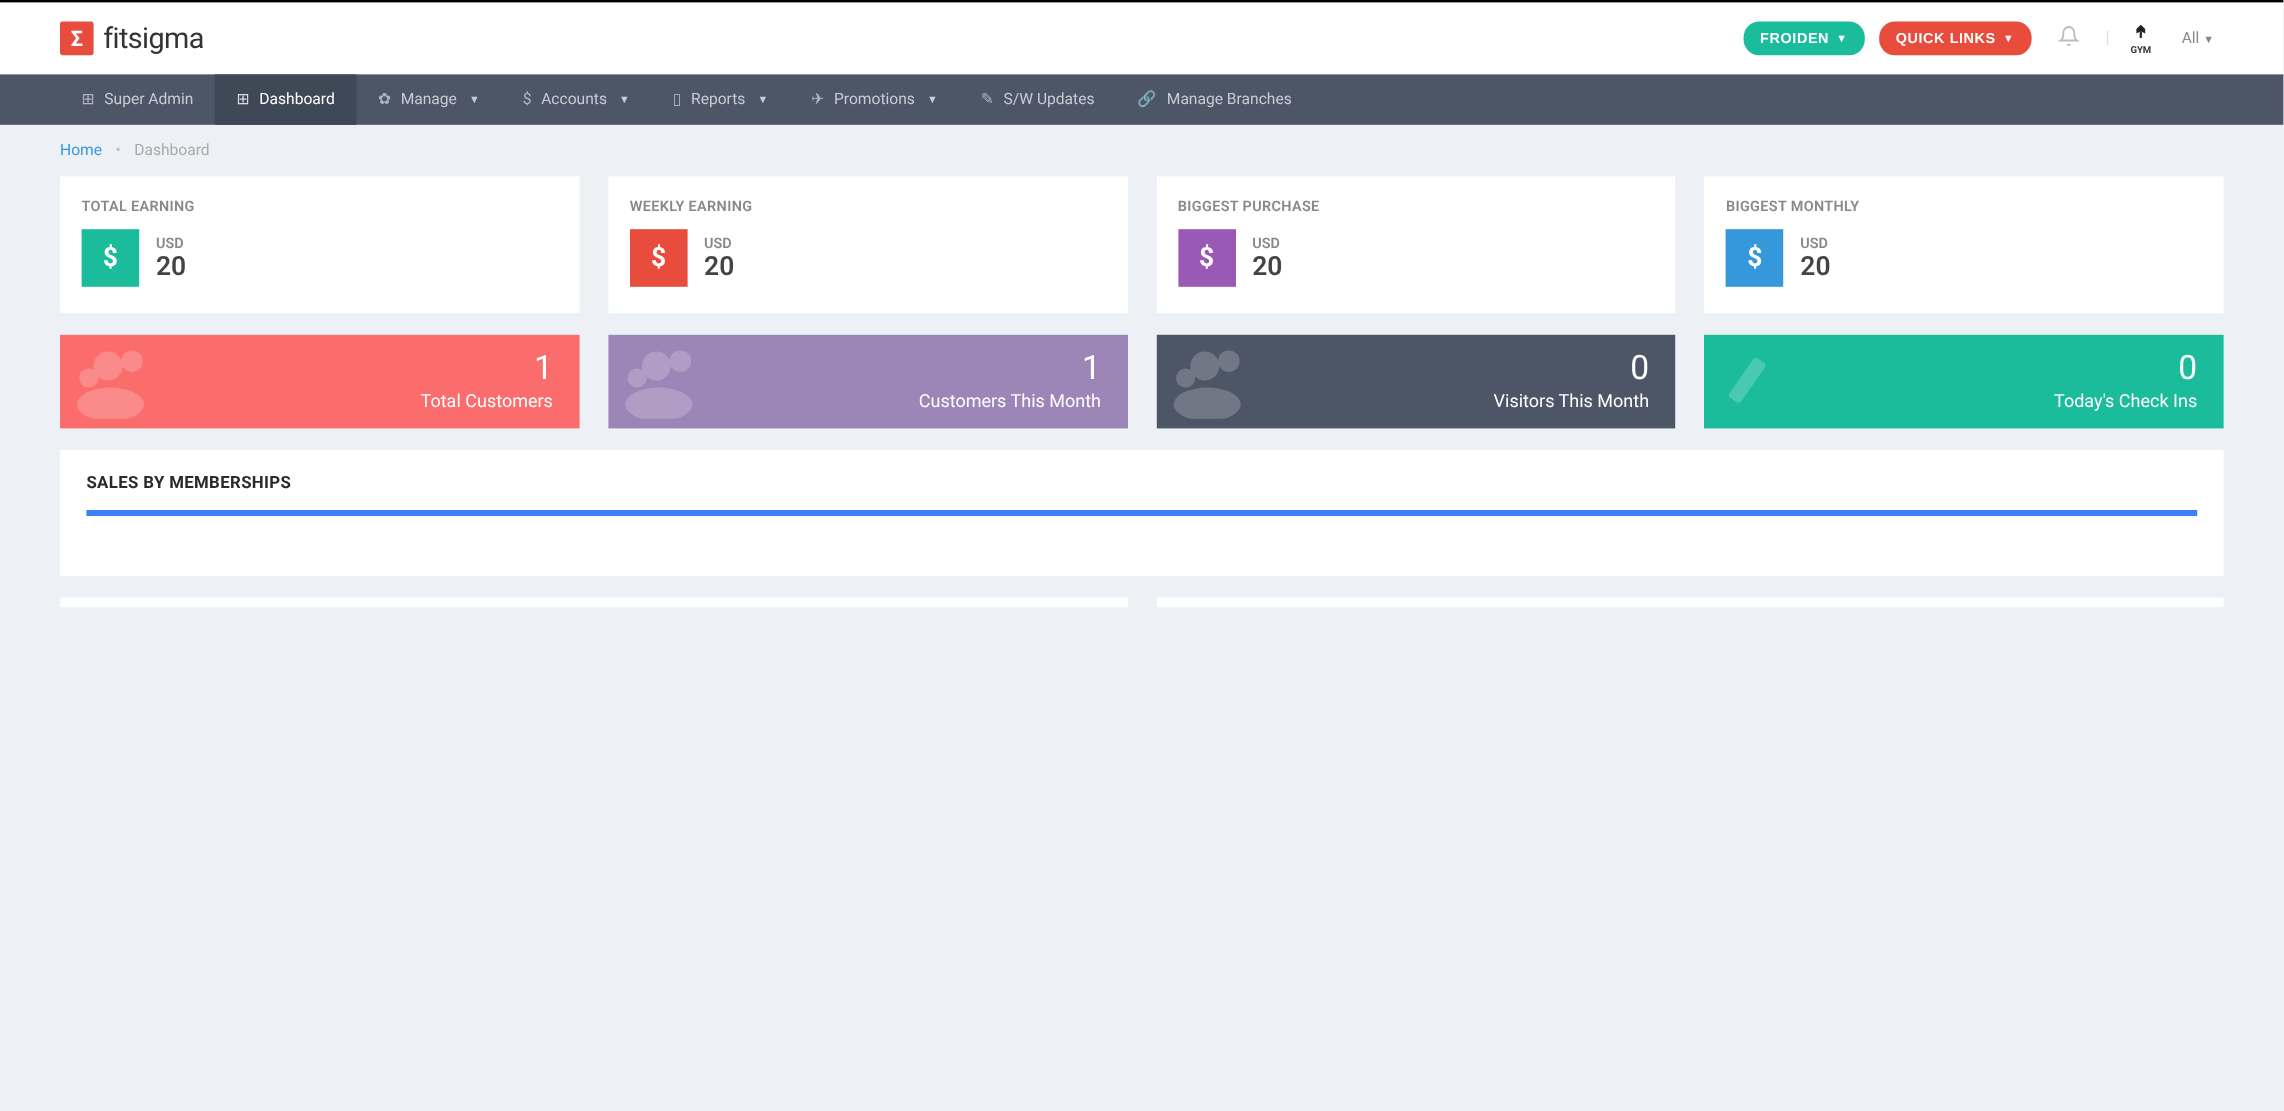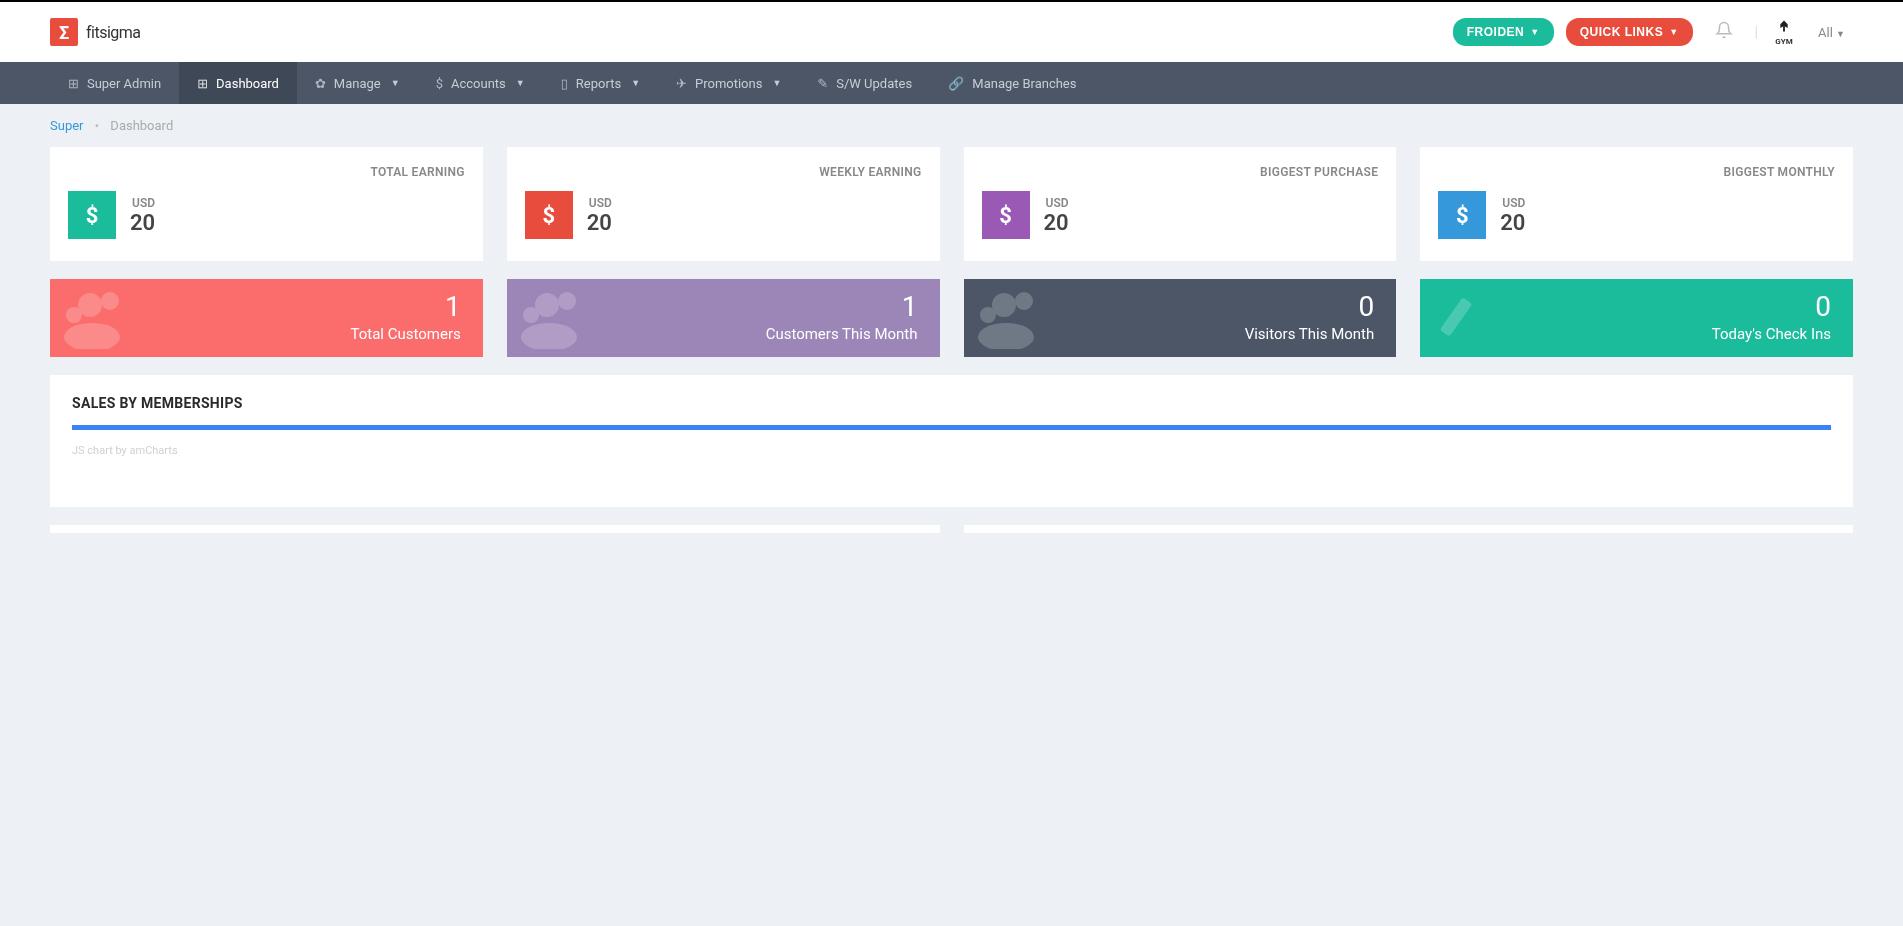--- a/index.html
+++ b/index.html
@@ -2,21 +2,21 @@
 <html><head>
 <meta charset="utf-8">
 <style>
 * { box-sizing: border-box; margin: 0; padding: 0; }
 body { font-family: -apple-system, BlinkMacSystemFont, "Segoe UI", Roboto, "Helvetica Neue", Arial, sans-serif; background: #edf1f5; color: #333; font-size: 14px; }
 
 
 .top-header { background: #fff; height: 62px; display: flex; align-items: center; justify-content: space-between; padding: 0 50px; border-top: 2px solid #000; }
 .logo { display: flex; align-items: center; gap: 8px; }
 .logo-mark { width: 28px; height: 28px; background: #e74c3c; color: #fff; display: flex; align-items: center; justify-content: center; border-radius: 2px; font-size: 18px; font-weight: bold; }
-.logo-text { font-size: 16px; letter-spacing: -0.5px; color: #333; }
+.logo-text { font-size: 24px; letter-spacing: -0.5px; color: #333; }
 .header-right { display: flex; align-items: center; gap: 12px; }
 .btn { padding: 7px 14px; color: #fff; border-radius: 13px; font-size: 12px; font-weight: 600; letter-spacing: 0.5px; cursor: pointer; border: none; display: inline-flex; align-items: center; gap: 6px; }
 .btn-teal { background: #1abc9c; }
 .btn-red { background: #e74c3c; }
 .bell-icon { color: #ccc; font-size: 18px; cursor: pointer; padding: 0 10px; }
 .gym-logo { width: 28px; height: 28px; display: flex; flex-direction: column; align-items: center; font-size: 8px; color: #333; font-weight: bold; justify-content: space-between; }
 .gym-svg { width: 22px; height: 18px; }
 .all-dropdown { color: #888; font-size: 13px; cursor: pointer; padding: 0 8px; }
 .chevron-dn { font-size: 9px; }
 .sep { color: #ddd; }
@@ -30,21 +30,21 @@
 
 
 .breadcrumb { padding: 14px 50px; font-size: 13px; color: #aaa; }
 .breadcrumb a { color: #3498db; text-decoration: none; }
 .breadcrumb .bsep { margin: 0 8px; color: #bbb; }
 
 
 .content { padding: 0 50px 30px; }
 
 
-.stat-row { display: grid; grid-template-columns: repeat(4, 1fr); gap: 24px; text-align: right; }
+.stat-row { display: grid; grid-template-columns: repeat(4, 1fr); gap: 24px; }
 .stat-card { background: #fff; padding: 18px 18px 22px; }
 .stat-title { font-size: 12px; color: #888; font-weight: 600; letter-spacing: 0.3px; }
 .stat-body { display: flex; align-items: center; gap: 14px; margin-top: 12px; }
 .stat-icon { width: 48px; height: 48px; display: flex; align-items: center; justify-content: center; color: #fff; font-size: 22px; font-weight: bold; }
 .stat-icon.teal { background: #1abc9c; }
 .stat-icon.red { background: #e74c3c; }
 .stat-icon.purple { background: #9b59b6; }
 .stat-icon.blue { background: #3498db; }
 .stat-vals { display: flex; flex-direction: column; }
 .stat-currency { font-size: 12px; color: #888; font-weight: 600; }
@@ -146,21 +146,21 @@
     <span class="nav-icon">✎</span>
     <span>S/W Updates</span>
   </div>
   <div class="nav-item">
     <span class="nav-icon">🔗</span>
     <span>Manage Branches</span>
   </div>
 </div>
 
 <div class="breadcrumb">
-  <a href="#">Super</a>
+  <a href="#">Home</a>
   <span class="bsep">•</span>
   <span>Dashboard</span>
 </div>
 
 <div class="content">
 
   <div class="stat-row">
 
     <div class="stat-card">
       <div class="stat-title">TOTAL EARNING</div>
@@ -248,21 +248,20 @@
           <rect x="20" y="10" width="12" height="40" rx="3" fill="#fff" transform="rotate(35 26 30)"></rect>
         </svg>
       <div class="tile-num">0</div>
       <div class="tile-label">Today's Check Ins</div>
     </div>
 
   </div>
 
   <div class="panel">
     <div class="panel-title">SALES BY MEMBERSHIPS</div>
-    <div class="chart-attr">JS chart by amCharts</div>
   </div>
 
   <div class="bottom-row">
     <div class="bottom-panel"></div>
     <div class="bottom-panel"></div>
   </div>
 
 </div>
 
 </body></html>

